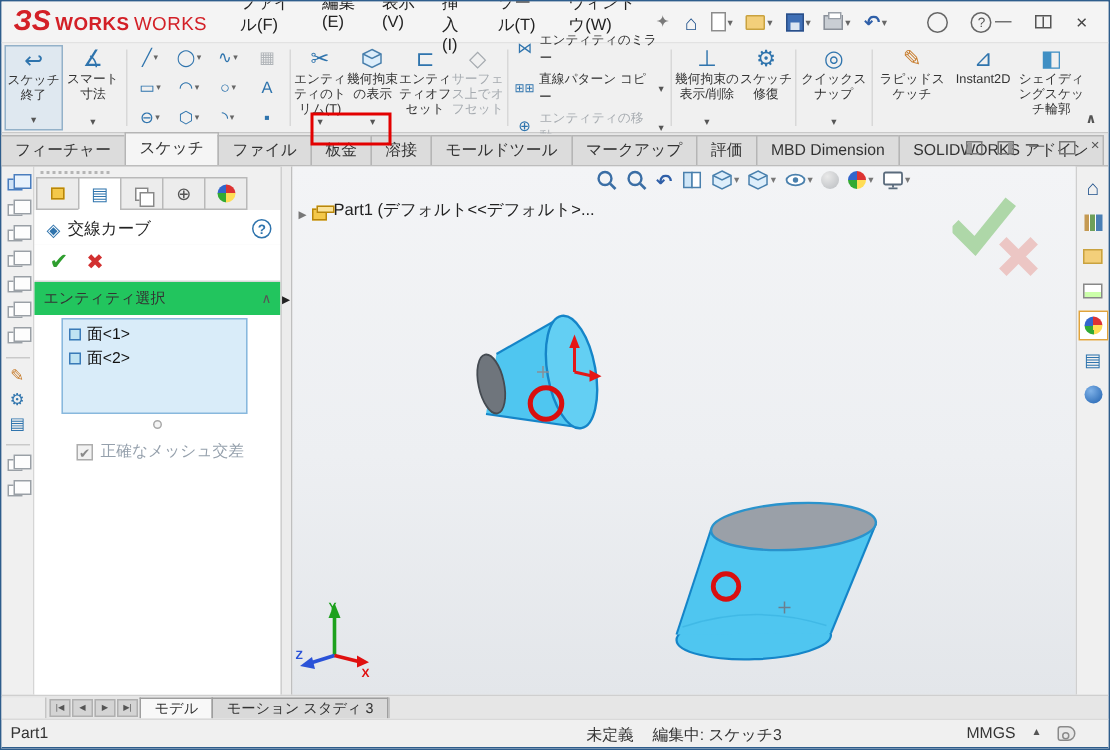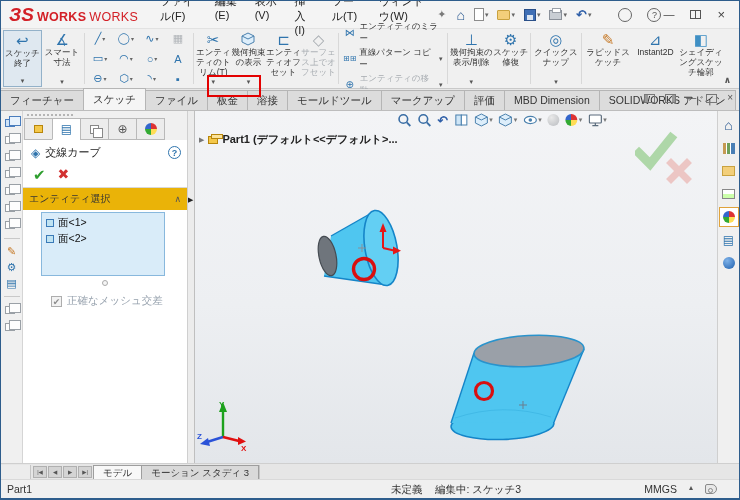--- a/index.html
+++ b/index.html
@@ -102,21 +102,21 @@
   .ball { width:12px; height:12px; border-radius:50%;
           background:conic-gradient(#d33 0 25%, #fd5 25% 50%, #3a3 50% 75%, #36c 75% 100%); }
   .pm-title { display:flex; align-items:center; gap:5px; padding:5px 6px 3px 8px; background:#fff; }
   .pm-title-ic { color:#2f74ad; font-size:12px; }
   .pm-title-tx { font-size:11px; color:#222; }
   .pm-help { margin-left:auto; width:13px; height:13px; border:1.4px solid #2f74ad; border-radius:50%;
              color:#2f74ad; font-size:9px; font-weight:bold; display:flex; align-items:center; justify-content:center; }
   .pm-okrow { display:flex; gap:12px; padding:4px 0 5px 10px; background:#fff; border-bottom:1px solid #d8d8d8; }
   .pm-ok { color:#2e9e2e; font-size:15px; font-weight:bold; line-height:1; }
   .pm-cancel { color:#d23030; font-size:14px; font-weight:bold; line-height:1; }
-  .pm-sec { display:flex; align-items:center; padding:4px 6px; font-size:10px; color:#333; background:#eab308; }
+  .pm-sec { display:flex; align-items:center; padding:4px 6px; font-size:10px; color:#333; background:#22c55e; }
   .pm-sec .car { margin-left:auto; color:#555; font-size:9px; }
   .pm-body { background:#fff; flex:0 0 auto; padding:2px 0 8px 0; }
   .sel-list { margin-left:18px; width:124px; height:64px; background:#d9ecf9; border:1px solid #88b8dd; padding:2px; }
   .sel-item { display:flex; align-items:center; gap:4px; font-size:10.5px; color:#111; padding:1px 2px; }
   .sel-ic { width:8px; height:8px; background:#bfe3f2; border:1px solid #3a7ab8; }
   .pm-dot { width:6px; height:6px; border:1px solid #aaa; border-radius:50%; margin:4px auto 0 auto; background:#f5f5f5; }
   .chk-row { display:flex; align-items:center; gap:5px; margin:8px 0 0 28px; }
   .chk-box { width:11px; height:11px; background:#f2f2f2; border:1px solid #adadad;
              color:#8b8b8b; font-size:9px; line-height:10px; text-align:center; }
   .chk-lbl { font-size:10.5px; color:#95a0ac; }
@@ -124,21 +124,21 @@
 
   .splitter { width:8px; background:#ececec; border-left:1px solid #cfcfcf; border-right:1px solid #bfbfbf; position:relative; }
   .split-ar { position:absolute; top:85px; left:0px; font-size:7px; color:#222; }
 
   
   .viewport { position:relative; flex:1; background:linear-gradient(180deg,#f3f4f6 0%,#edeff2 55%,#e3e6ea 100%); overflow:hidden; }
   .headsup { position:absolute; left:50%; top:2px; transform:translateX(-28%); display:flex; align-items:center; gap:6px; }
   .hu { display:flex; align-items:center; gap:1px; }
   .hu .dd { font-size:7px; color:#777; }
   .ball-gray { width:12px; height:12px; border-radius:50%; background:radial-gradient(circle at 35% 30%, #e9e9e9, #b9bcc0); }
-  .crumb { position:absolute; left:4px; top:21px; display:flex; align-items:center; gap:4px;font-weight:bold; }
+  .crumb { position:absolute; left:4px; top:21px; display:flex; align-items:flex-end; gap:4px; }
   .crumb .exp { font-size:7px; color:#777; }
   .cube-y { width:10px; height:8px; background:#f4c84a; border:1px solid #b8860b; position:relative; }
   .cube-y::before { content:''; position:absolute; left:2px; top:-3px; width:10px; height:3px; background:#fbe39a; border:1px solid #b8860b; }
   .crumb-tx { font-size:11px; color:#222; }
   .confirm { position:absolute; right:24px; top:20px; }
   .vp-svg { position:absolute; }
 
   
   .taskpane { width:22px; background:#f0f0f0; border-left:1px solid #cfcfcf;
               display:flex; flex-direction:column; align-items:center; padding-top:4px; gap:3px; }

